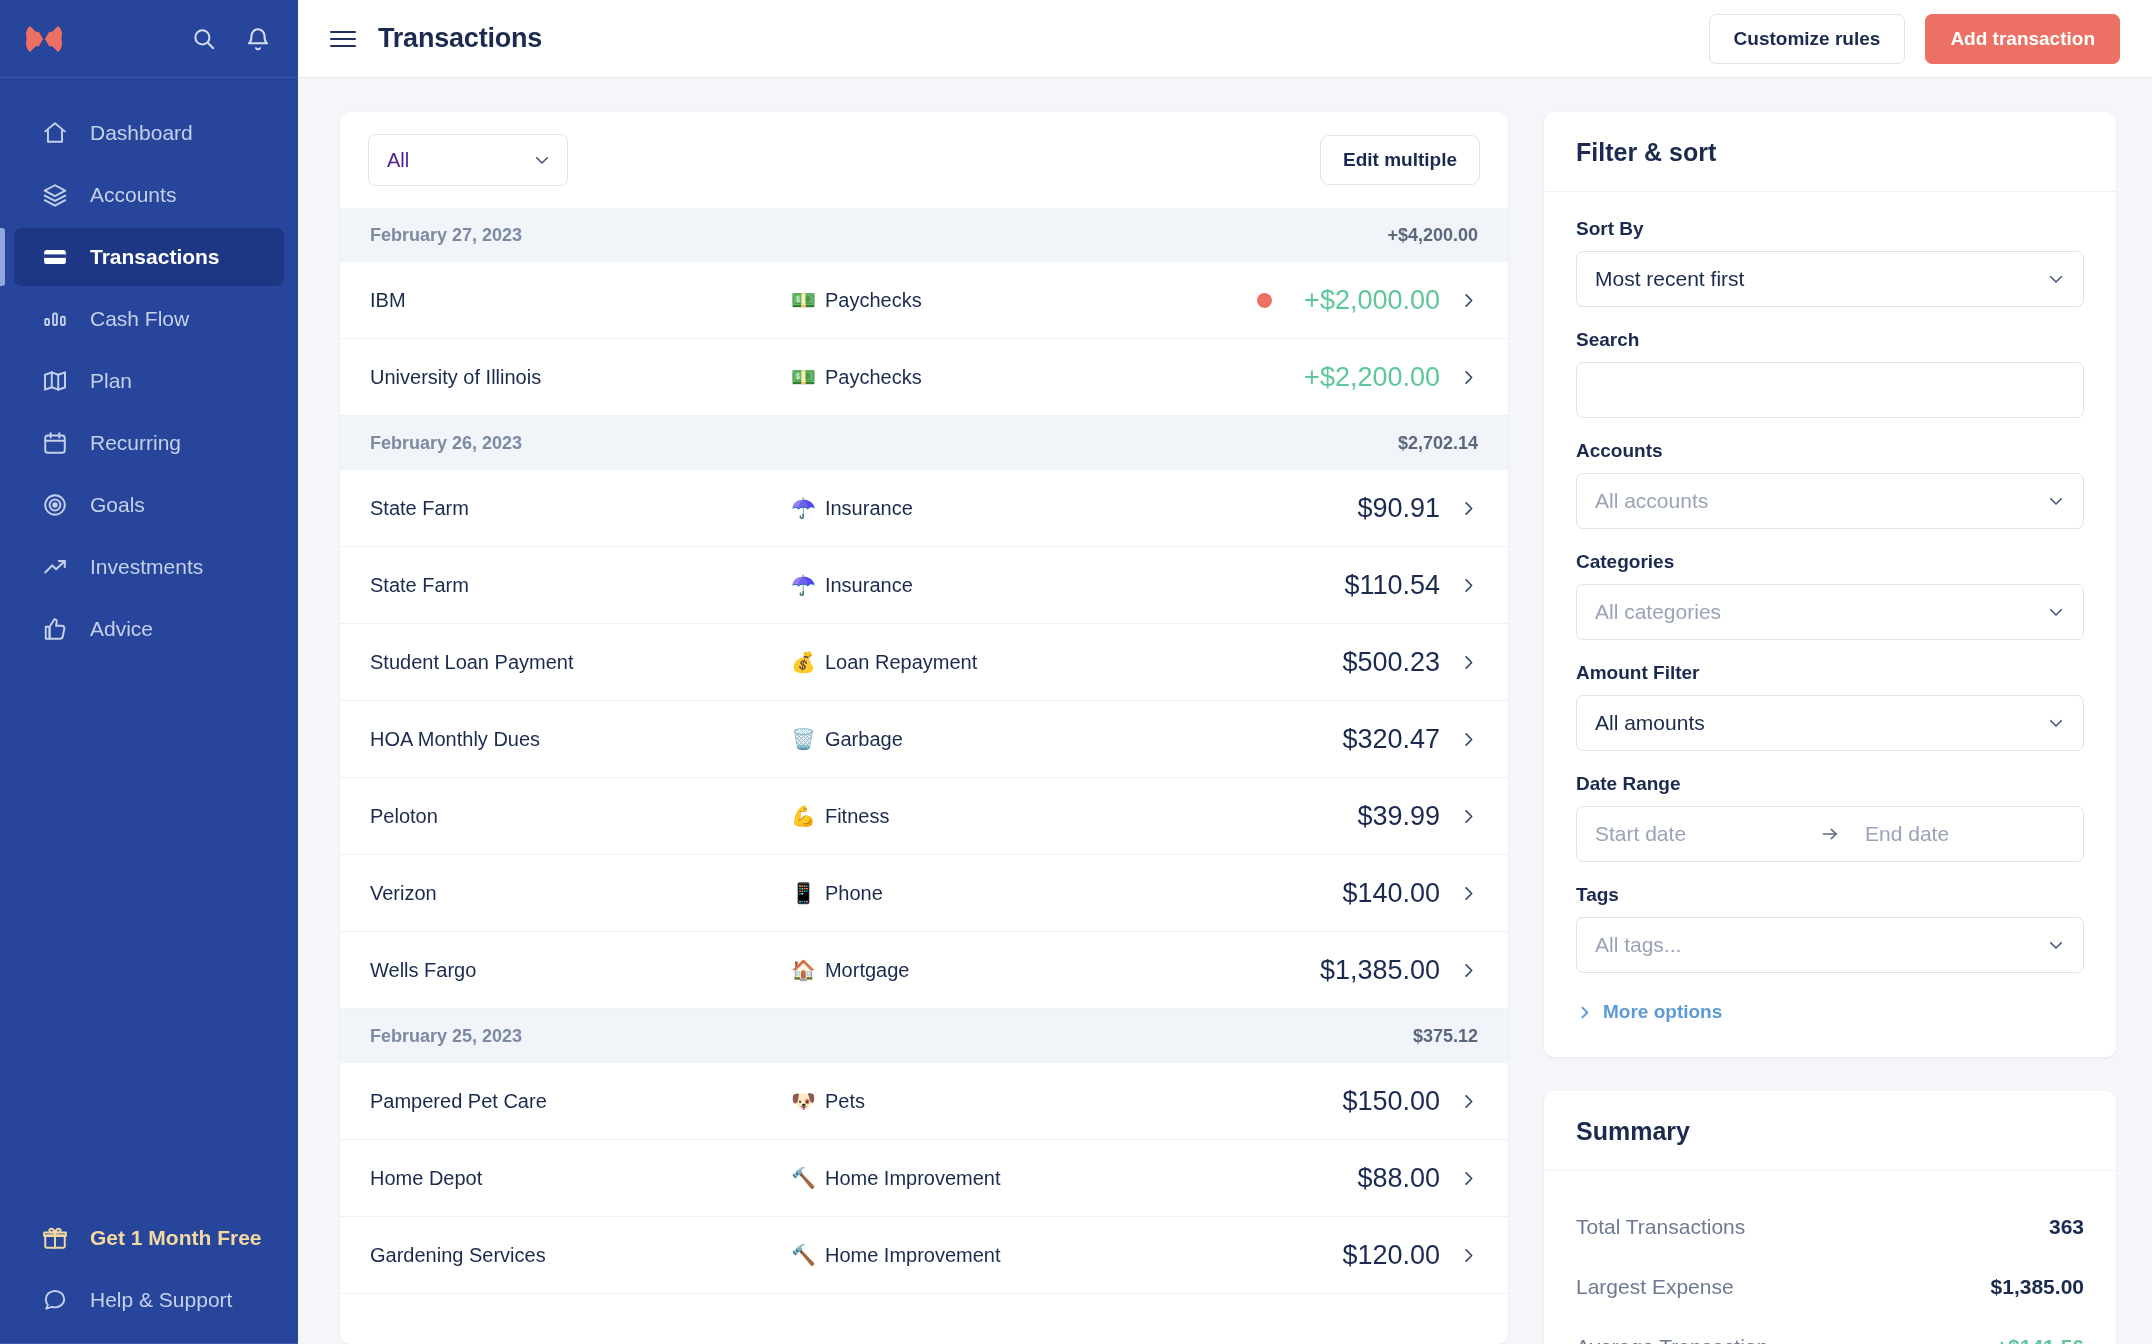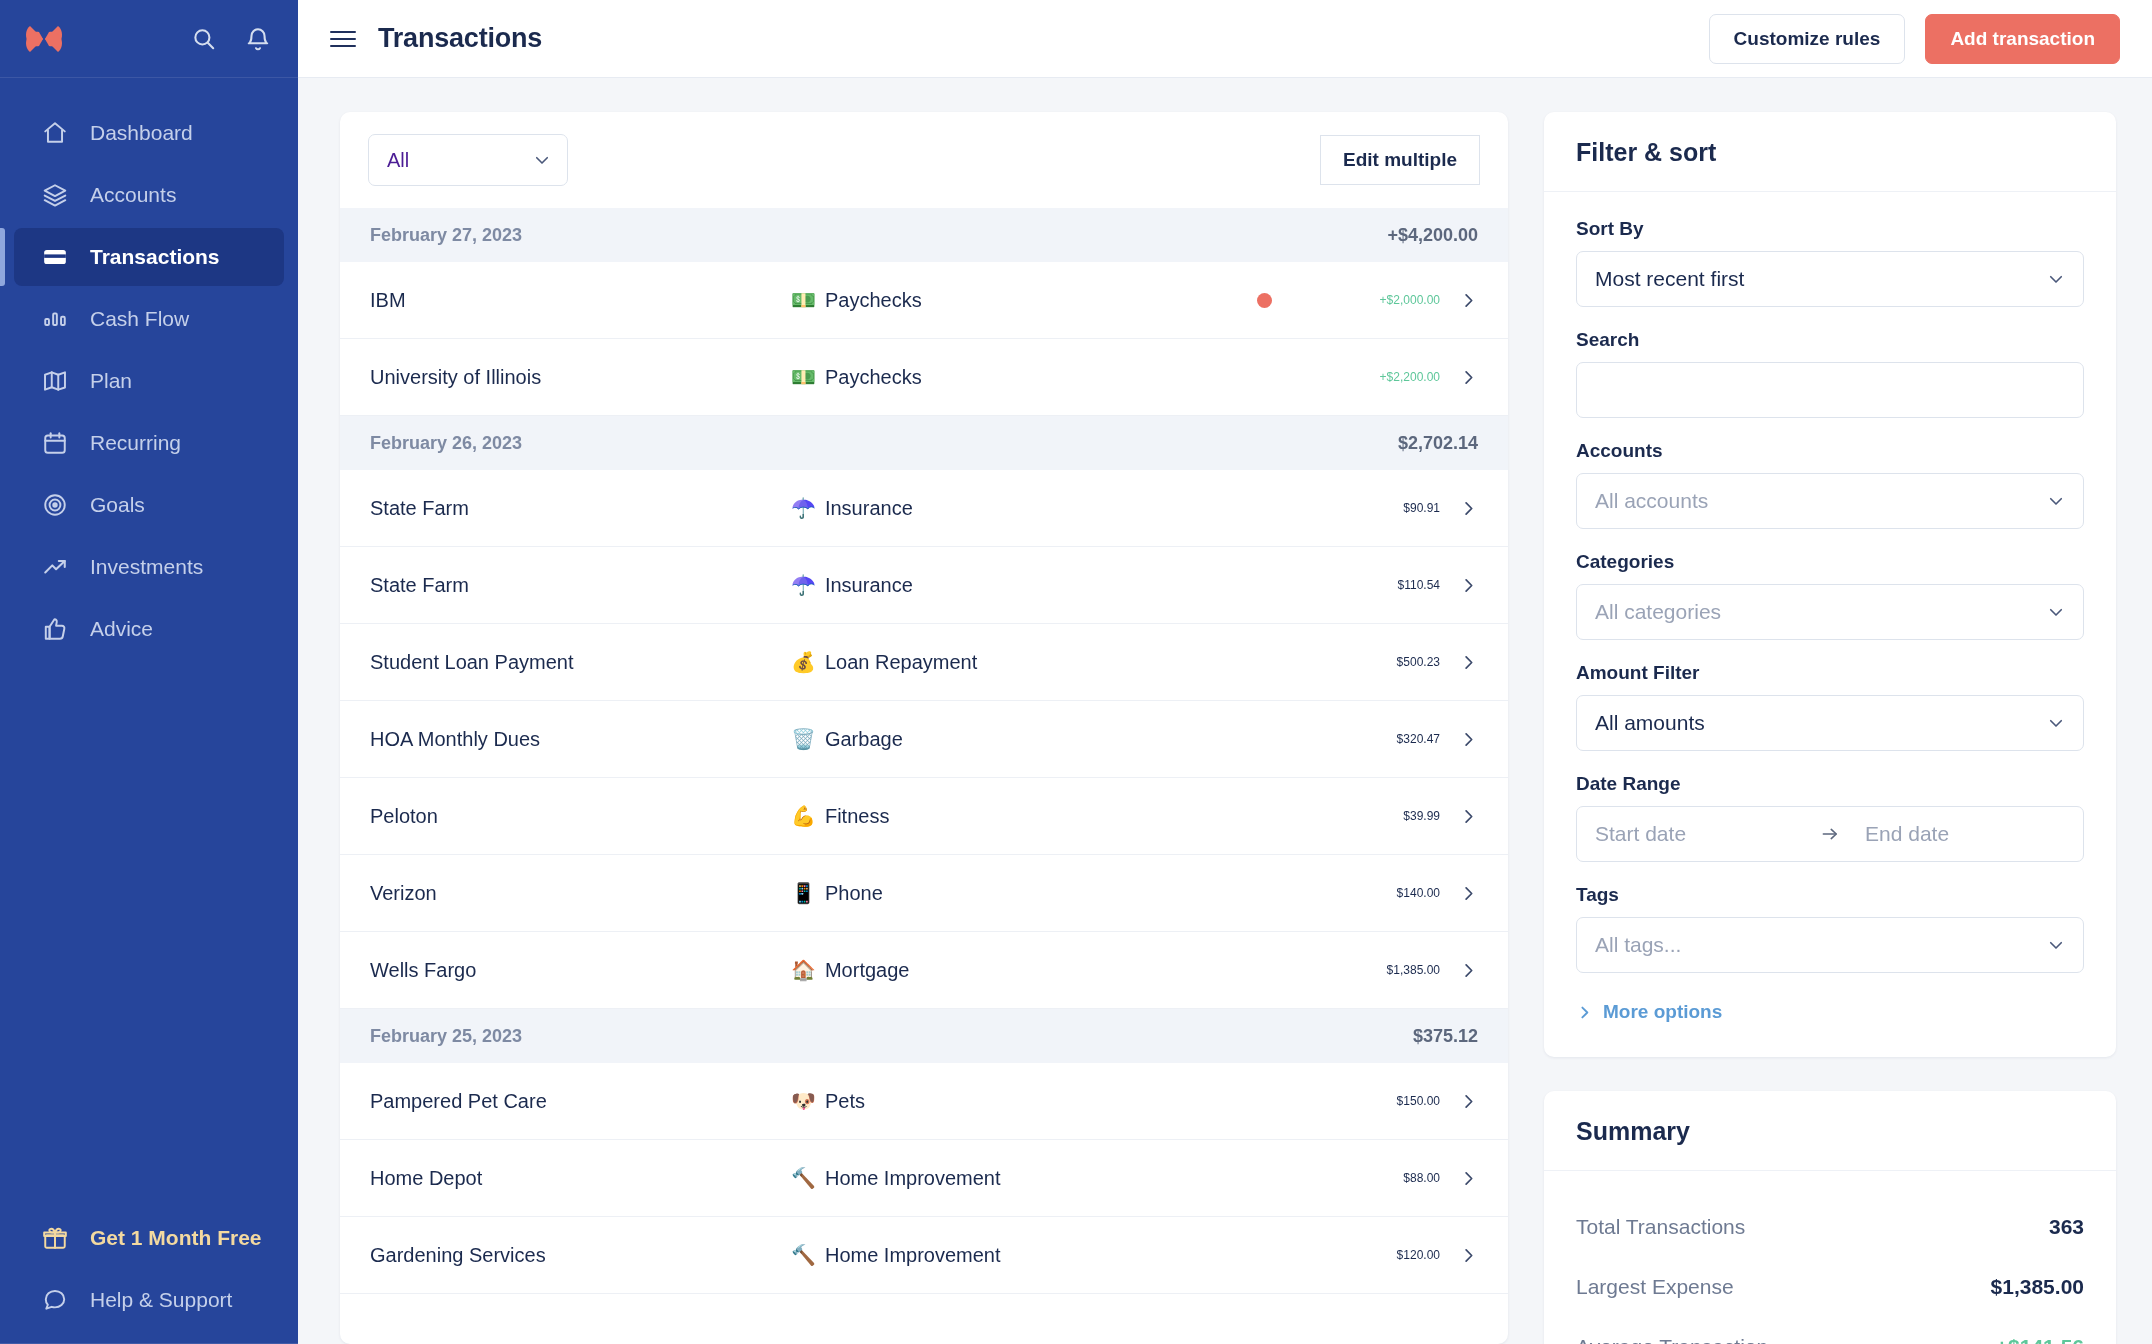--- a/index.html
+++ b/index.html
@@ -88,38 +88,38 @@
   }
   .tx-toolbar { display: flex; align-items: center; padding: 22px 28px; }
   .select-box {
     height: 52px; min-width: 200px; border: 1px solid #dde3ec; border-radius: 7px;
     display: flex; align-items: center; padding: 0 16px 0 18px;
     font-size: 20px; color: #4c1d95; background: #fff; cursor: pointer;
   }
   .select-box .sv { flex: 1 1 auto; }
   .chev { width: 18px; height: 18px; flex: 0 0 18px; display: flex; align-items: center; justify-content: center; }
   .toolbar-right { margin-left: auto; }
-  .btn-edit { height: 50px; border: 1px solid #dde3ec; border-radius: 0; background: #fff; color: #1b2a4e;
+  .btn-edit { height: 50px; border: 1px solid #dde3ec; border-radius: 9px; background: #fff; color: #1b2a4e;
     font-size: 19px; font-weight: 600; padding: 0 22px; display: flex; align-items: center; cursor: pointer; }
 
   .date-head {
     background: #f1f4f9; display: flex; align-items: center;
     height: 54px; padding: 0 30px; font-size: 18px; color: #7e8aa3; font-weight: 600;
   }
   .date-head .dh-total { margin-left: auto; color: #5c677d; }
   .tx-row {
     display: flex; align-items: center; height: 77px;
     padding: 0 30px; border-bottom: 1px solid #edf0f5; cursor: pointer;
   }
   .tx-name { font-size: 20px; color: #1b2a4e; width: 38%; flex: 0 0 38%; }
   .tx-cat { font-size: 20px; color: #1b2a4e; flex: 1 1 auto; display: flex; align-items: center; gap: 9px; }
   .tx-cat .emo { font-size: 20px; line-height: 1; }
   .tx-right { display: flex; align-items: center; gap: 18px; margin-left: auto; }
   .dot { width: 15px; height: 15px; border-radius: 50%; background: #ec7063; flex: 0 0 15px; }
-  .tx-amt { font-size: 12px; color: #1b2a4e; font-weight: 500; min-width: 150px; text-align: right; }
+  .tx-amt { font-size: 27px; color: #1b2a4e; font-weight: 500; min-width: 150px; text-align: right; }
   .tx-amt.pos { color: #5ec79a; }
   .tx-chev { width: 20px; display: flex; align-items: center; justify-content: center; color: #3c4a6b; }
 
   
   .rail { width: 572px; flex: 0 0 572px; display: flex; flex-direction: column; gap: 34px; }
   .panel { background: #ffffff; border-radius: 10px; box-shadow: 0 1px 3px rgba(20,35,75,0.07); }
   .panel-head { padding: 26px 32px 24px 32px; border-bottom: 1px solid #eef1f6; }
   .panel-title { font-size: 25px; font-weight: 700; color: #1b2a4e; }
   .panel-body { padding: 26px 32px 34px 32px; }
   .field { margin-bottom: 22px; }

